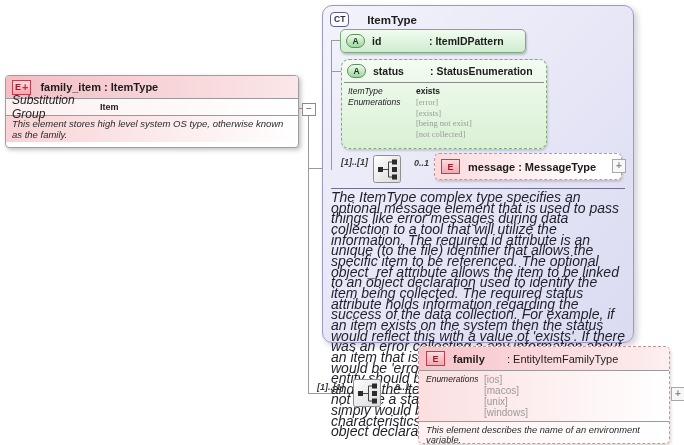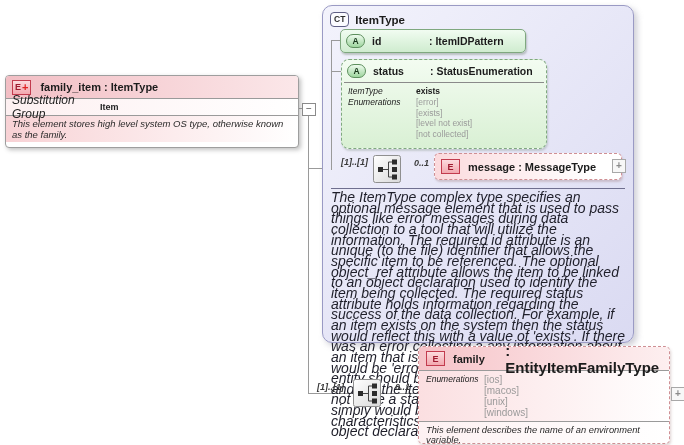--- a/index.html
+++ b/index.html
@@ -38,37 +38,37 @@
     color:#17351a;font-size:8.5px;font-weight:bold;text-align:center;line-height:12px;}
   .badge-ct{display:inline-block;height:13px;padding:0 3px;border-radius:4px;
     background:#fbfbff;border:1px solid #5f5f85;color:#2e2e2e;
     font-size:8.5px;font-weight:bold;line-height:13px;}
 
   
   #ct-box{position:absolute;left:322px;top:5px;width:310px;height:336px;
     border:1px solid #9a9ac4;border-radius:10px;
     background:linear-gradient(135deg,#f3f3fc 0%,#dadaf2 100%);
     box-shadow:3px 3px 6px rgba(130,130,150,.4);}
-  .ct-header{position:absolute;left:7px;top:6px;display:flex;align-items:center;gap:6px;}
+  .ct-header{position:absolute;left:7px;top:6px;display:flex;align-items:center;gap:18px;}
   .ct-title{font-size:11.5px;font-weight:bold;color:#1c1c1c;}
 
   .attr-box{position:absolute;display:flex;align-items:center;gap:0;
     border-radius:5px;box-shadow:1px 2px 2px rgba(90,110,90,.35);}
   .attr-solid{border:1px solid #7fa87f;background:linear-gradient(#f1fcf1,#cfeccf);}
   #status-box{position:absolute;border:1px dashed #7fa87f;border-radius:8px;
     background:linear-gradient(#f3fcf1,#d9f0d4);box-shadow:1px 2px 2px rgba(90,110,90,.25);}
   .attr-row{height:22px;display:flex;align-items:center;padding:0 5px;gap:7px;}
   .attr-name{font-size:10.5px;font-weight:bold;color:#1c1c1c;width:50px;}
   .attr-type{font-size:10.5px;font-weight:bold;color:#1c1c1c;}
   .facet-div{border-top:1px solid #8a8a8a;margin:0 2px;}
   .facet-body{display:flex;padding:3px 6px;}
   .facet-labels{width:60px;font-style:italic;font-size:8.5px;color:#222;line-height:10.8px;}
   .facet-values{font-size:8.5px;line-height:10.8px;padding-left:8px;}
   .facet-default{font-weight:bold;color:#1c1c1c;}
-  .facet-enum{color:#9a9a9a;}
+  .facet-enum{color:#9a9a9a;font-family:Liberation Serif, serif;}
 
   .elem-box{position:absolute;display:flex;align-items:center;gap:8px;padding:0 6px;
     border:1px dashed #cf8f94;border-radius:5px;
     background:linear-gradient(to right,#fbdadd 0%,#ffffff 85%);
     box-shadow:1px 2px 2px rgba(150,110,110,.3);}
   .elem-label{font-size:11px;font-weight:bold;color:#1c1c1c;}
 
   .plus-box{position:absolute;width:12px;height:12px;border:1px solid #a8a8a8;
     background:#f7f7f7;color:#8a8a8a;font-size:10px;line-height:11px;
     text-align:center;font-weight:bold;}
@@ -82,21 +82,21 @@
   #ct-desc{position:absolute;left:8px;top:186px;width:296px;
     font-style:italic;font-size:14px;line-height:10.65px;color:#1f1f2a;}
 
   
   #family-box{position:absolute;left:418px;top:346px;width:250px;height:96px;
     border:1px dashed #cf8f94;border-radius:5px;background:#ffffff;overflow:hidden;
     box-shadow:1px 2px 3px rgba(150,110,110,.3);}
   .fam-header{height:23px;display:flex;align-items:center;gap:8px;padding:0 7px;
     background:linear-gradient(to right,#f6c3c8,#fdeff0);}
   .fam-name{font-size:11px;font-weight:bold;color:#1c1c1c;width:46px;}
-  .fam-type{font-size:15px;font-weight:bold;color:#1c1c1c;}
+  .fam-type{font-size:11px;font-weight:normal;color:#1c1c1c;}
   .fam-enums{display:flex;padding:3px 7px;background:linear-gradient(to right,#fbdfe1,#ffffff);}
   .fam-enum-label{width:58px;font-style:italic;font-size:8.5px;color:#222;}
   .fam-enum-values{font-size:10px;color:#9a9a9a;line-height:11px;}
   .fam-desc{padding:3px 7px;font-style:italic;font-size:9.3px;color:#2b2b2b;
     background:linear-gradient(to right,#fdf1f2,#ffffff);}
 </style>
 </head>
 <body>
 
 <div id="canvas">
@@ -152,21 +152,21 @@
       <div class="facet-div"></div>
       <div class="facet-body">
         <div class="facet-labels">
           <div>ItemType</div>
           <div>Enumerations</div>
         </div>
         <div class="facet-values">
           <div class="facet-default">exists</div>
           <div class="facet-enum">[error]</div>
           <div class="facet-enum">[exists]</div>
-          <div class="facet-enum">[level not exist]</div>
+          <div class="facet-enum">[being not exist]</div>
           <div class="facet-enum">[not collected]</div>
         </div>
       </div>
     </div>
 
     <span class="card" style="left:18px;top:151px;">[1]..[1]</span>
     <span class="seq-icon" style="left:50px;top:149px;">
       <svg width="28" height="28" viewBox="0 0 28 28">
         <defs>
             <linearGradient id="sg1" x1="0" y1="0" x2="1" y2="1">

